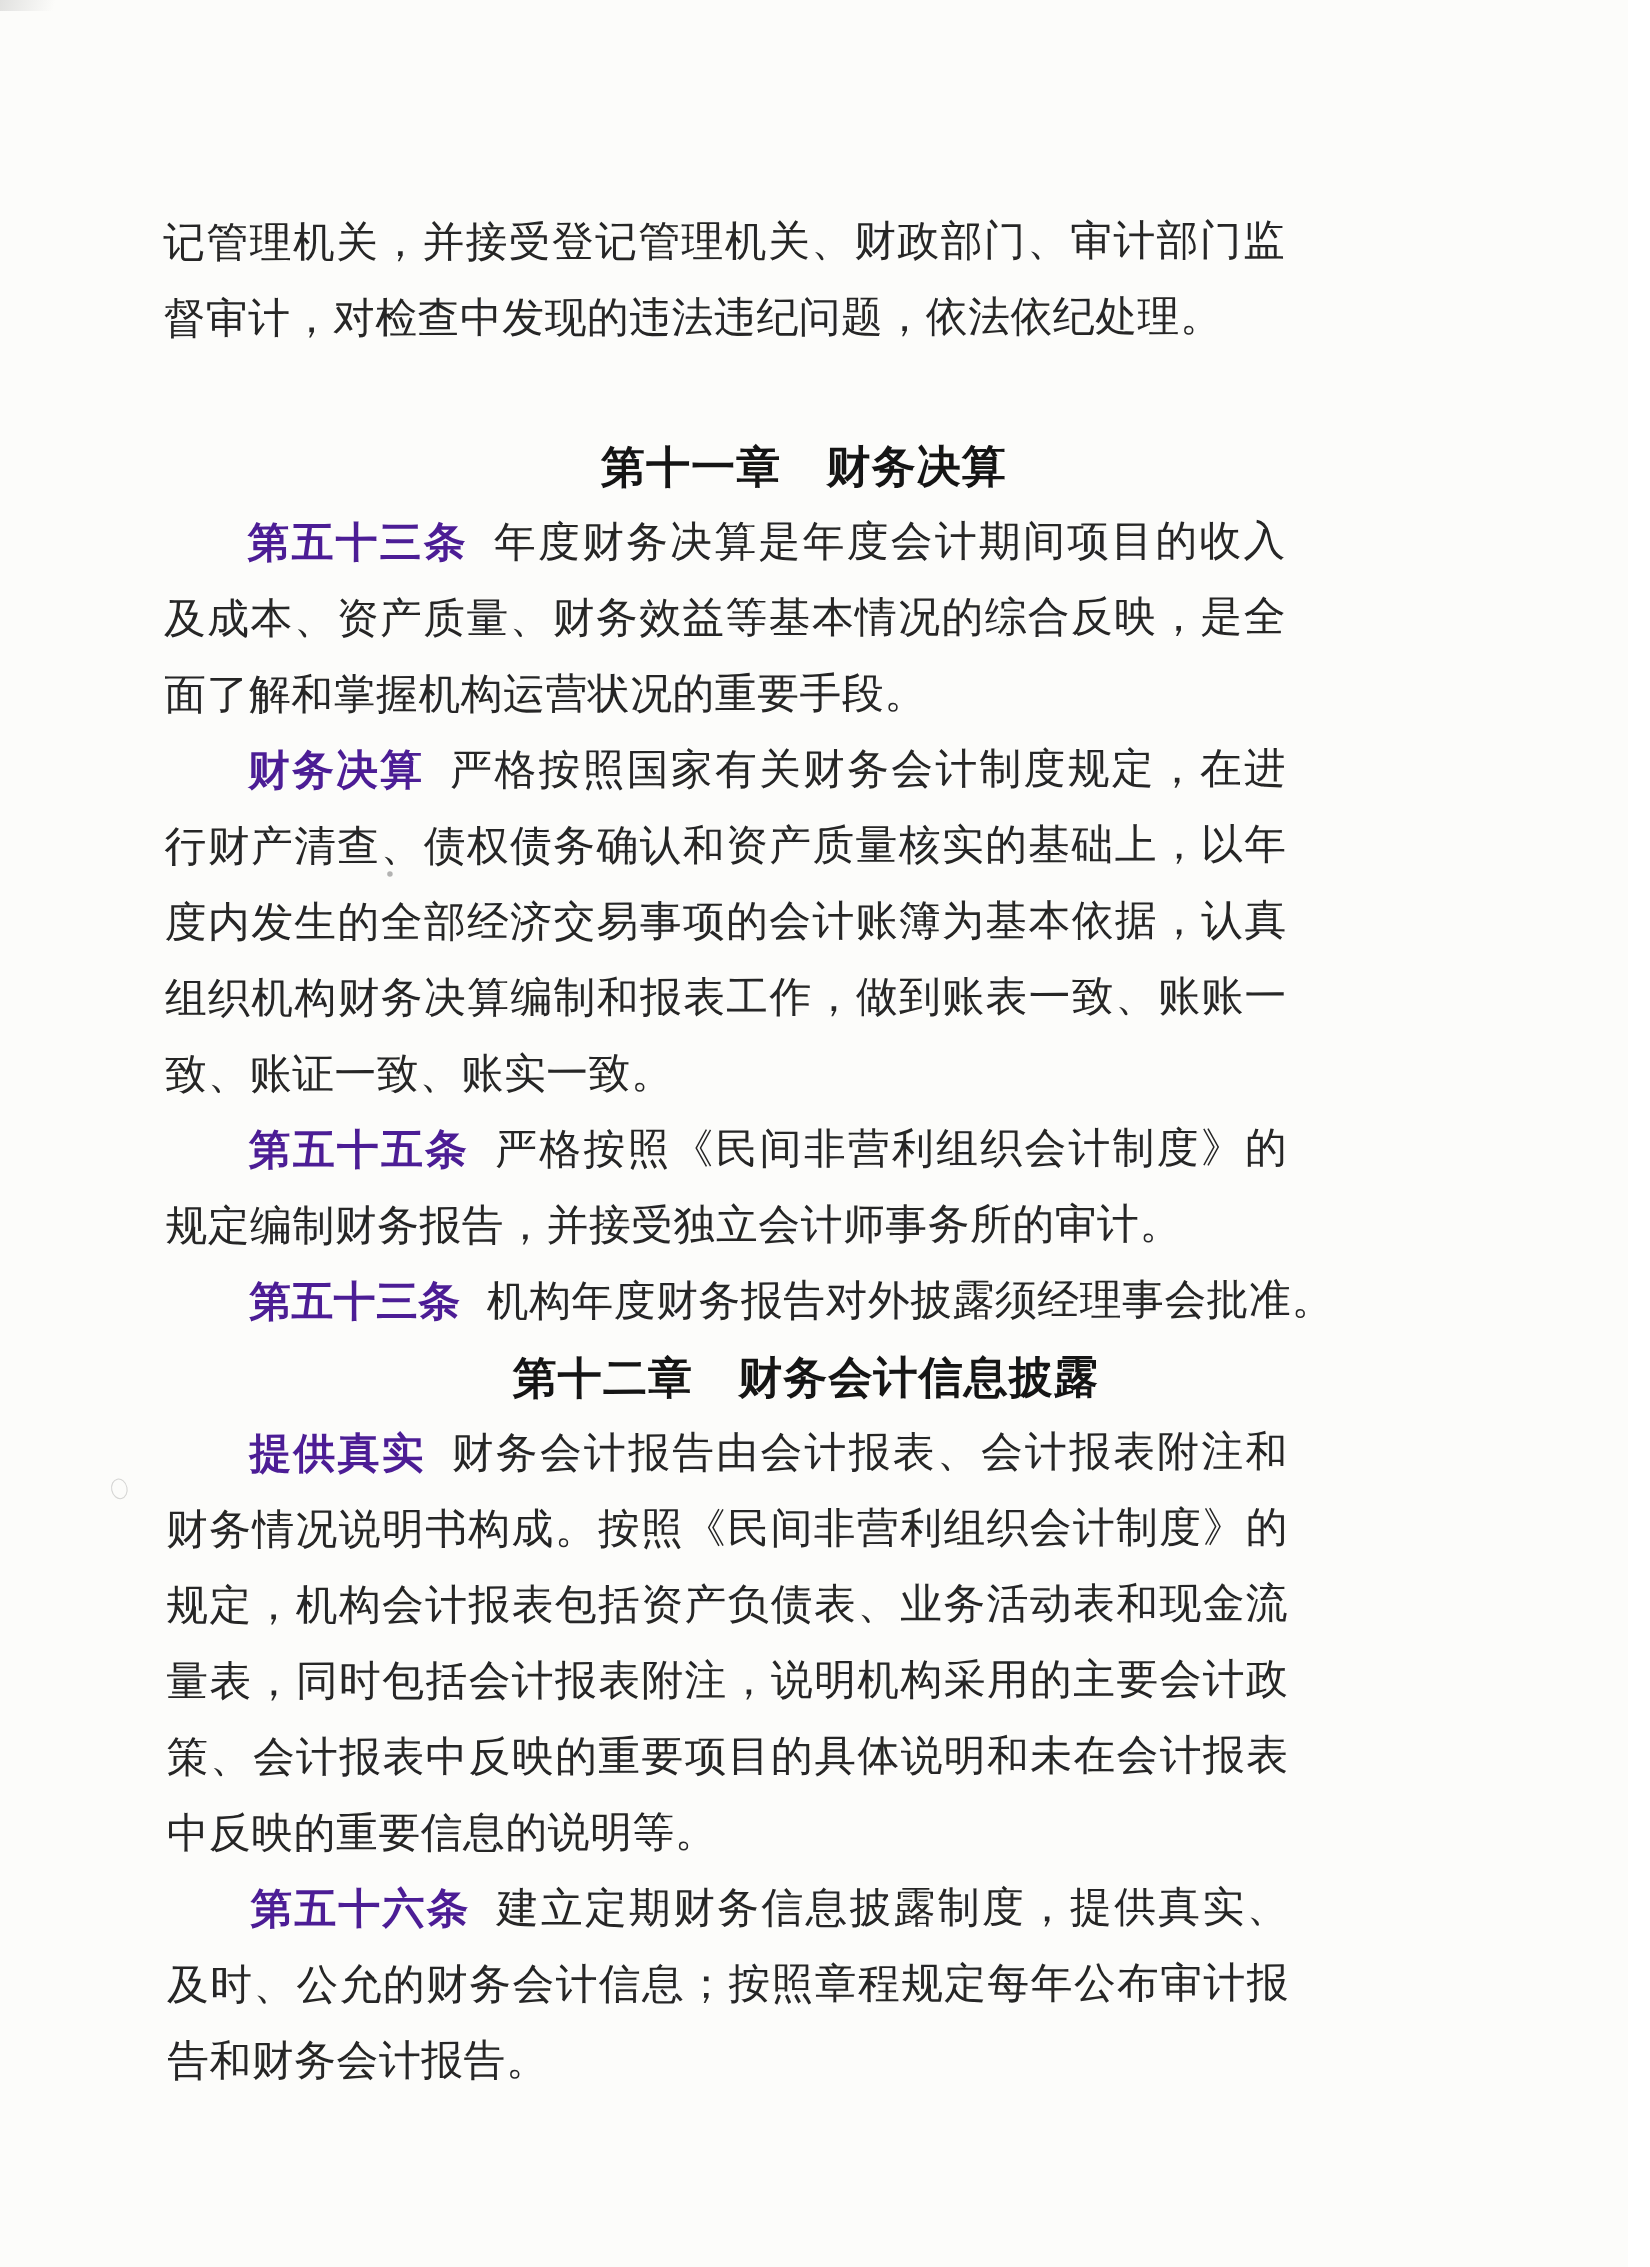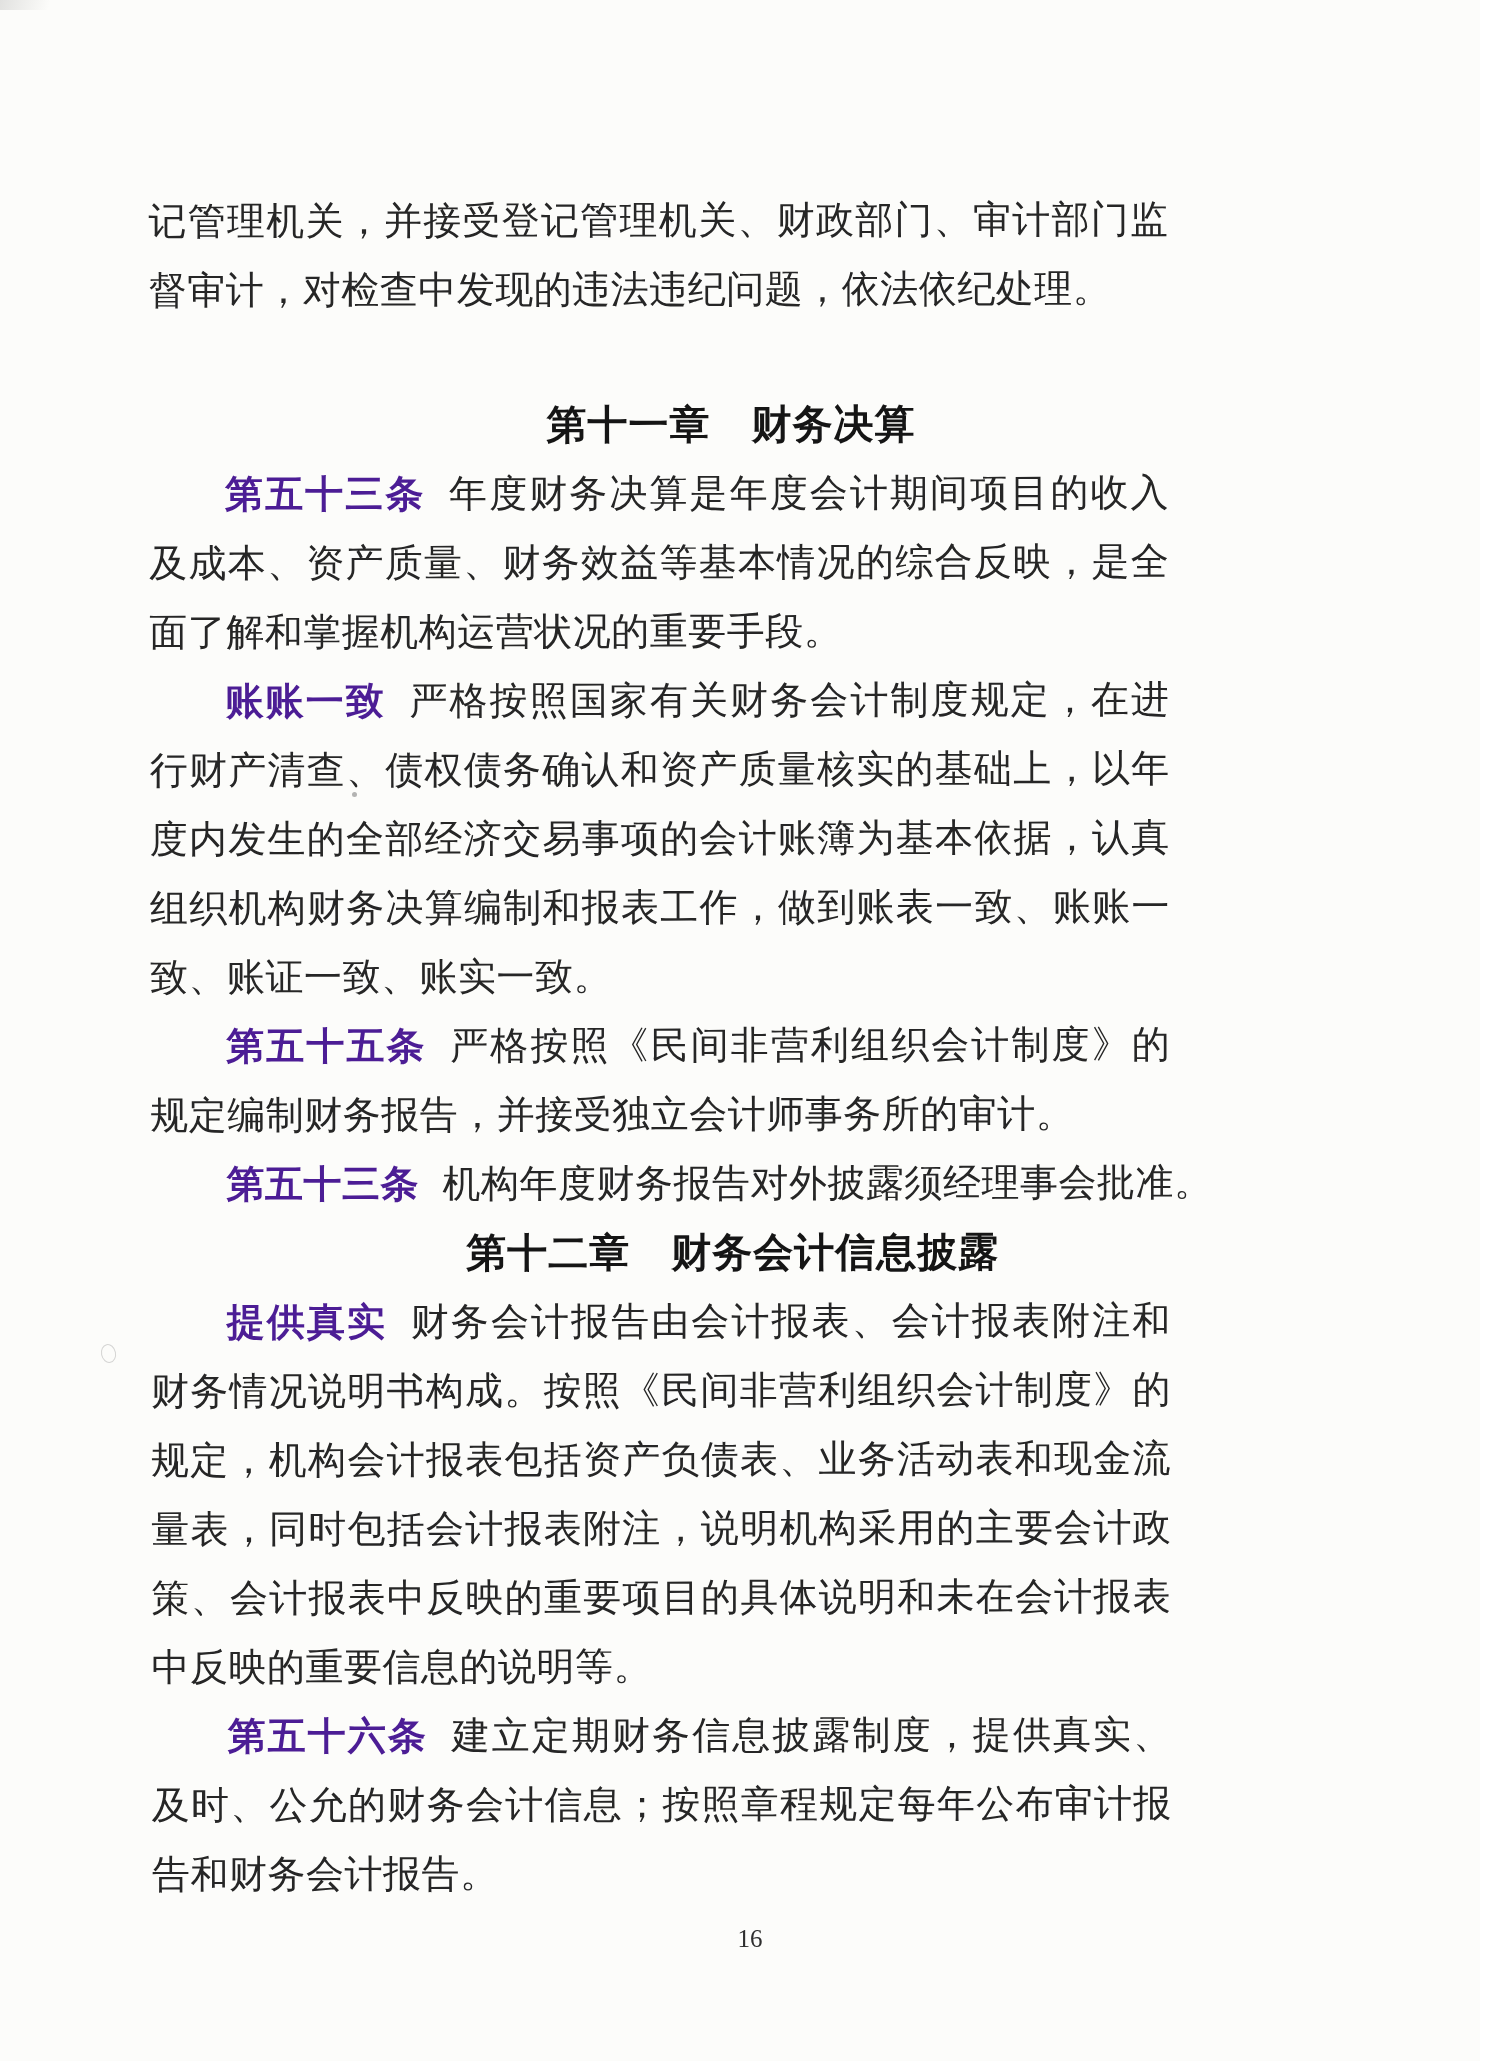--- a/index.html
+++ b/index.html
@@ -80,21 +80,21 @@
 
     <p class="body">记管理机关，并接受登记管理机关、财政部门、审计部门监督审计，对检查中发现的违法违纪问题，依法依纪处理。</p>
 
     <h2 class="chapter first">第十一章　财务决算</h2>
 
     <p class="body art">
       <span class="lead">第五十三条</span><span>年度财务决算是年度会计期间项目的收入及成本、资产质量、财务效益等基本情况的综合反映，是全面了解和掌握机构运营状况的重要手段。</span>
     </p>
 
     <p class="body art">
-      <span class="lead">账账一致</span><span>严格按照国家有关财务会计制度规定，在进行财产清查、债权债务确认和资产质量核实的基础上，以年度内发生的全部经济交易事项的会计账簿为基本依据，认真组织机构财务决算编制和报表工作，做到账表一致、账账一致、账证一致、账实一致。</span>
+      <span class="lead">财务决算</span><span>严格按照国家有关财务会计制度规定，在进行财产清查、债权债务确认和资产质量核实的基础上，以年度内发生的全部经济交易事项的会计账簿为基本依据，认真组织机构财务决算编制和报表工作，做到账表一致、账账一致、账证一致、账实一致。</span>
     </p>
 
     <p class="body art">
       <span class="lead">第五十五条</span><span>严格按照《民间非营利组织会计制度》的规定编制财务报告，并接受独立会计师事务所的审计。</span>
     </p>
 
     <p class="body art oneline">
       <span class="lead">第五十三条</span><span>机构年度财务报告对外披露须经理事会批准。</span>
     </p>
 
@@ -107,15 +107,14 @@
     <p class="body art">
       <span class="lead">第五十六条</span><span>建立定期财务信息披露制度，提供真实、及时、公允的财务会计信息；按照章程规定每年公布审计报告和财务会计报告。</span>
     </p>
 
   </div>
 
   <div class="artifact a1"></div>
   <div class="artifact a2"></div>
   <div class="artifact a3"></div>
 
-  <div class="footer">16</div>
 
 </div>
 
 </body></html>

